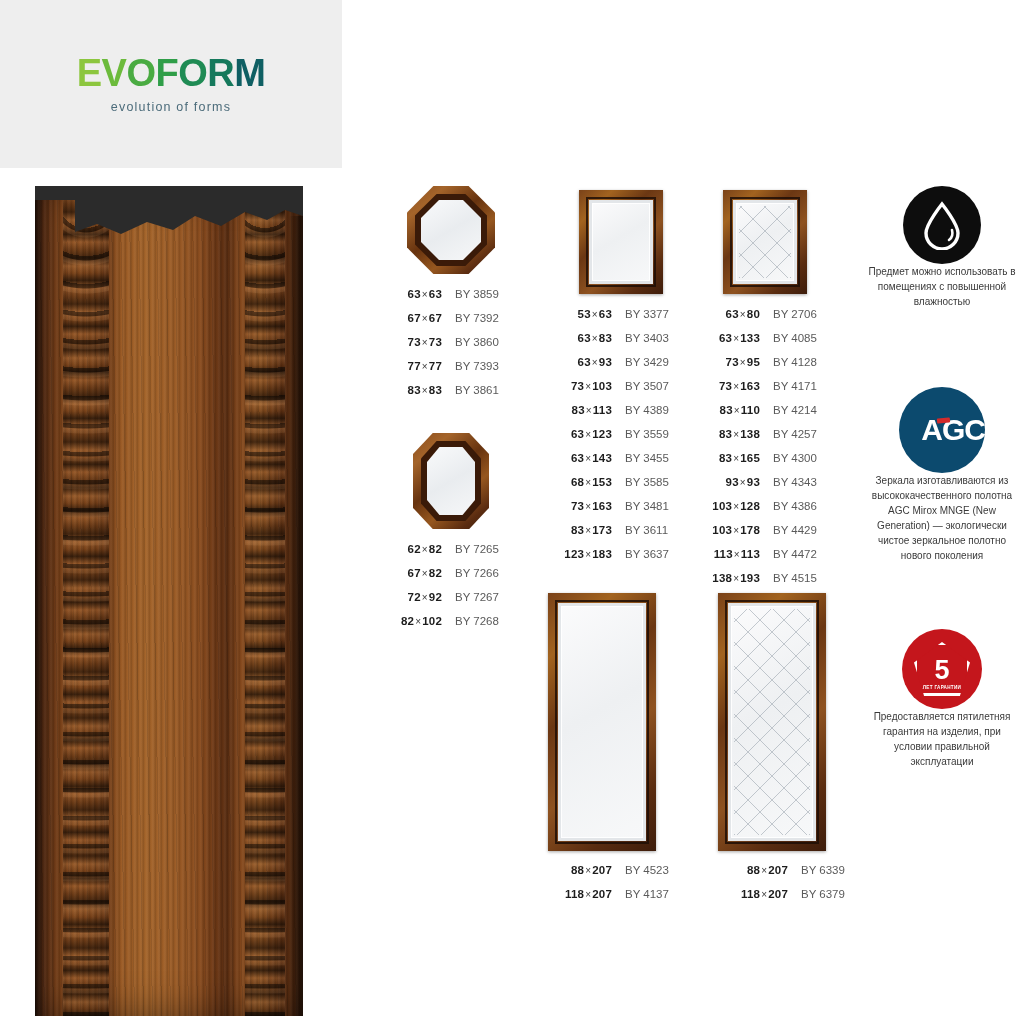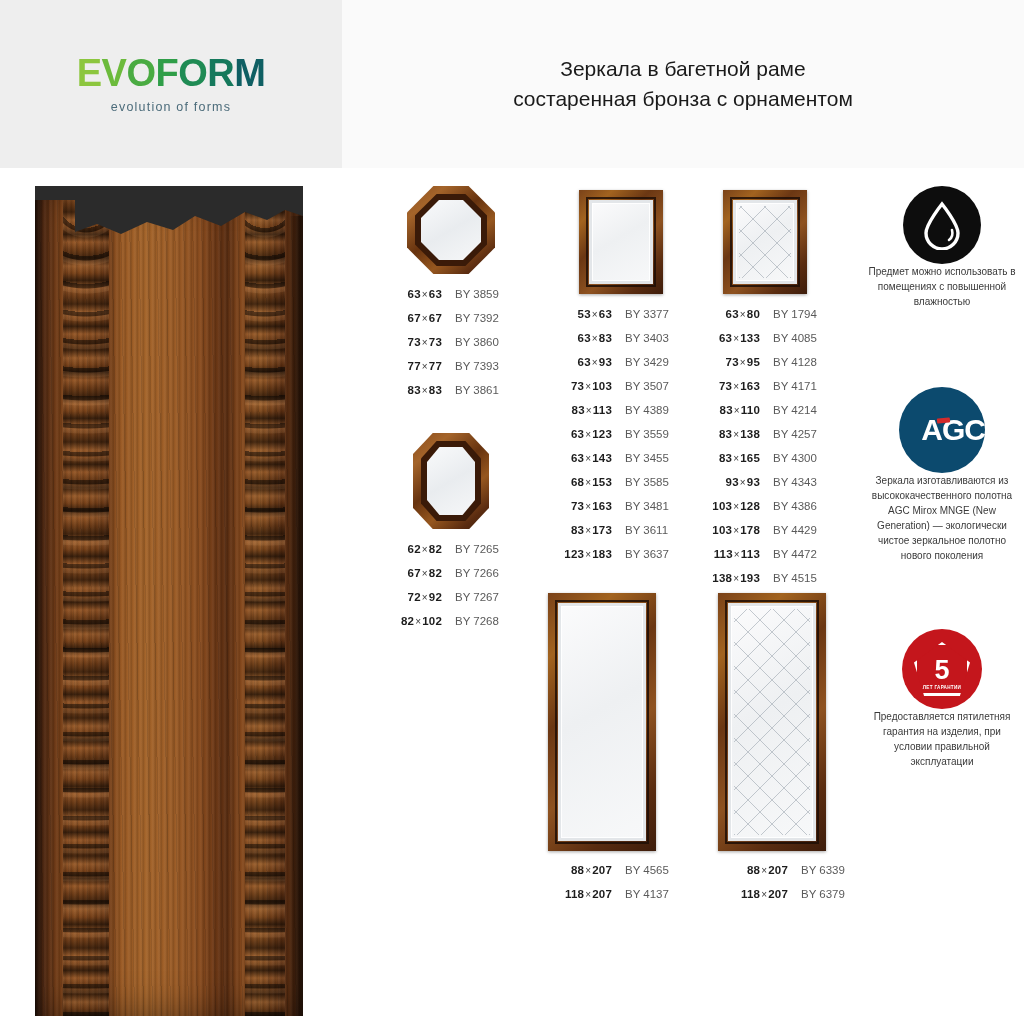--- a/index.html
+++ b/index.html
@@ -234,26 +234,20 @@
         <span class="l1">E</span>
           <span class="l2">V</span>
           <span class="l3">O</span>
           <span class="l4">F</span>
           <span class="l5">O</span>
           <span class="l6">R</span>
           <span class="l7">M</span>
       </div>
       <div class="logo-sub">evolution of forms</div>
     </div>
-    <div class="header-right">
-      <div class="title">
-        <span class="l">Зеркала в багетной раме</span>
-        <span class="l">состаренная бронза с орнаментом</span>
-      </div>
-    </div>
   </div>
 
   <div class="frame-sample">
     <div class="fs-wood"></div>
     <div class="fs-grain"></div>
     <div class="fs-orn fs-orn-l"></div>
     <div class="fs-orn fs-orn-r"></div>
     <div class="fs-shadow-l"></div>
     <div class="fs-shadow-r"></div>
     <div class="fs-top-cut"></div>
@@ -374,21 +368,21 @@
   <div class="col col-3">
     <div class="thumb-wrap" style="height:108px;">
       <div class="mirror" style="width:84px;height:104px;">
         <div class="inner-bevel"></div>
         <div class="glass gravure"></div>
       </div>
     </div>
     <div class="size-list w3">
       <div class="size-row">
           <span class="size-dim">63<span class="x">×</span>80</span>
-          <span class="size-code">BY 1794</span>
+          <span class="size-code">BY 2706</span>
         </div>
       <div class="size-row">
           <span class="size-dim">63<span class="x">×</span>133</span>
           <span class="size-code">BY 4085</span>
         </div>
       <div class="size-row">
           <span class="size-dim">73<span class="x">×</span>95</span>
           <span class="size-code">BY 4128</span>
         </div>
       <div class="size-row">
@@ -433,21 +427,21 @@
   <div class="big-row">
 
     <div class="big-item big-1">
       <div class="mirror" style="width:108px;height:258px;">
         <div class="inner-bevel"></div>
         <div class="glass"></div>
       </div>
       <div class="size-list big-caption">
         <div class="size-row">
             <span class="size-dim">88<span class="x">×</span>207</span>
-            <span class="size-code">BY 4565</span>
+            <span class="size-code">BY 4523</span>
           </div>
         <div class="size-row">
             <span class="size-dim">118<span class="x">×</span>207</span>
             <span class="size-code">BY 4137</span>
           </div>
       </div>
     </div>
 
     <div class="big-item big-2">
       <div class="mirror" style="width:108px;height:258px;">

